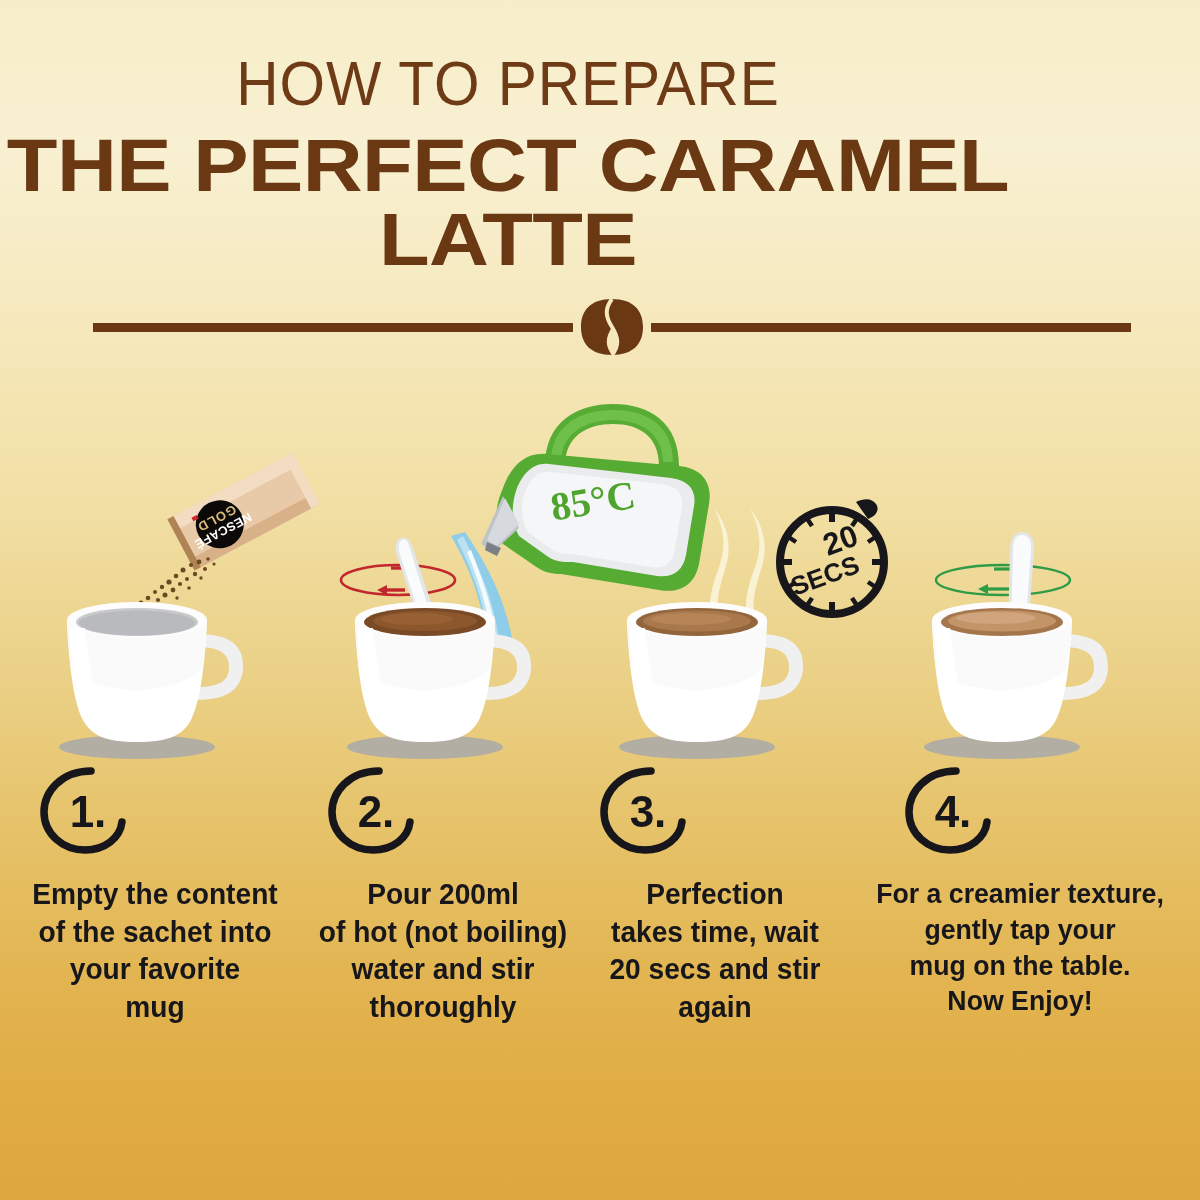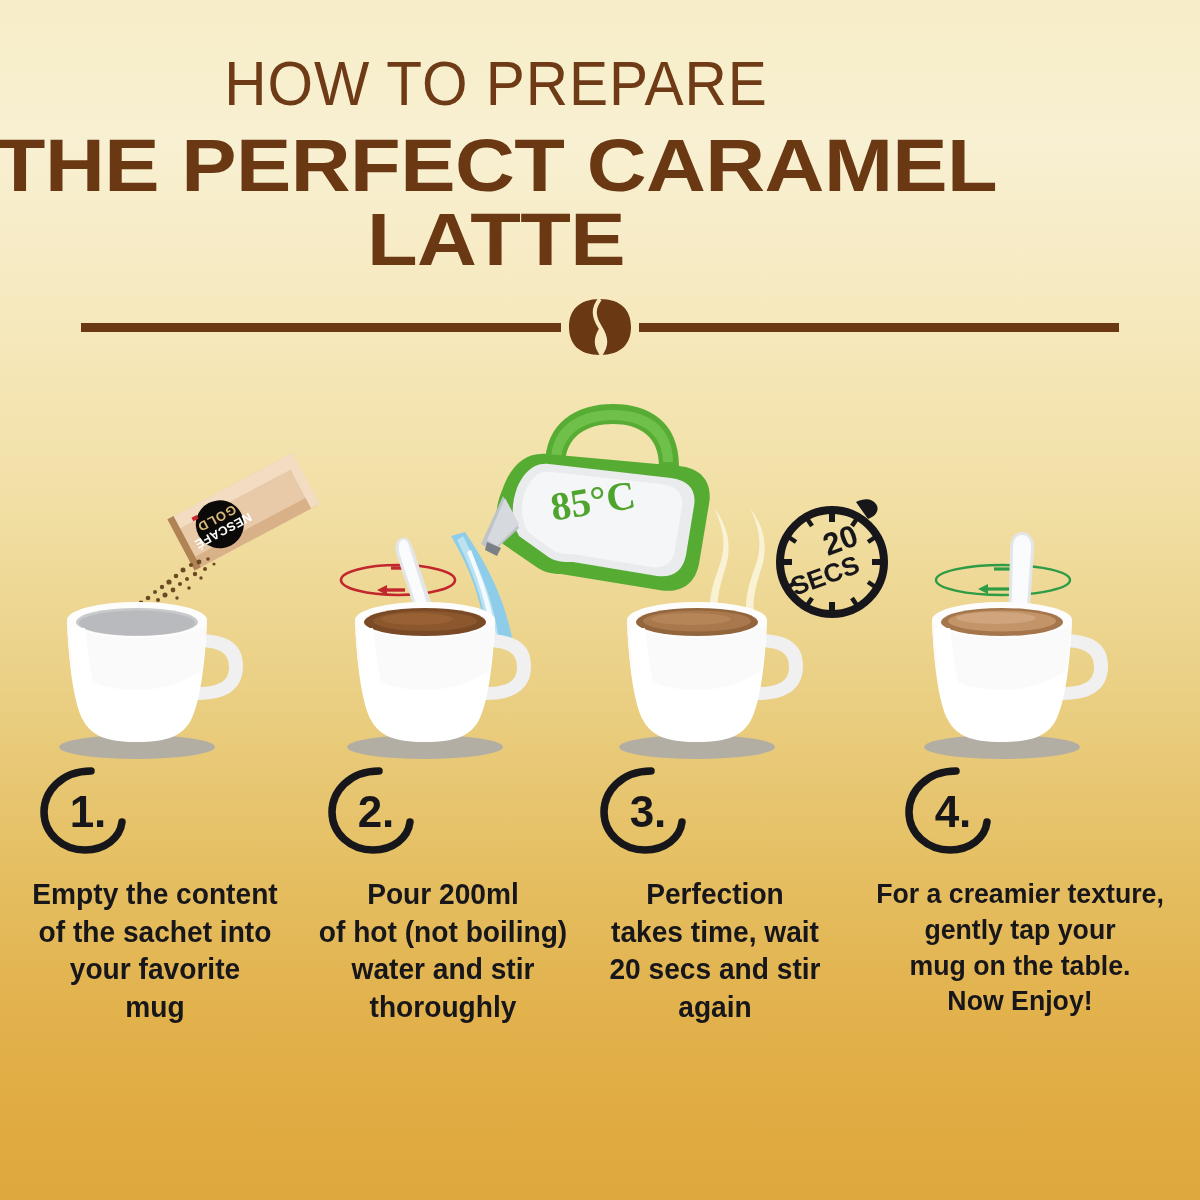--- a/index.html
+++ b/index.html
@@ -8,21 +8,21 @@
     font-family:"Liberation Sans", sans-serif;
     background:linear-gradient(to bottom,
        #F7EDC8 0%, #F8F0D2 12%, #F6E9BE 26%,
        #F1DFA4 42%, #EACF83 58%, #E5BF63 72%,
        #E2B24D 84%, #E0AB42 93%, #DFA83E 100%);
     overflow:hidden;
     position:relative;
   }
 
   
-  .header { width:992px; padding-top:52px; text-align:center; }
+  .header { width:992px; padding-top:52px; text-align:center;margin-left:12px; }
   .title-sm {
     font-size:63px; line-height:1.0; letter-spacing:1px;
     color:#6E3B16; font-weight:400;
     font-family:"Liberation Sans Narrow","Liberation Sans",sans-serif;
     transform:scaleX(0.93); transform-origin:center;
   }
   .title-lg {
     margin-top:14px;
     font-size:74px; line-height:1.0; letter-spacing:-0.5px;
     color:#6B3814; font-weight:bold;

